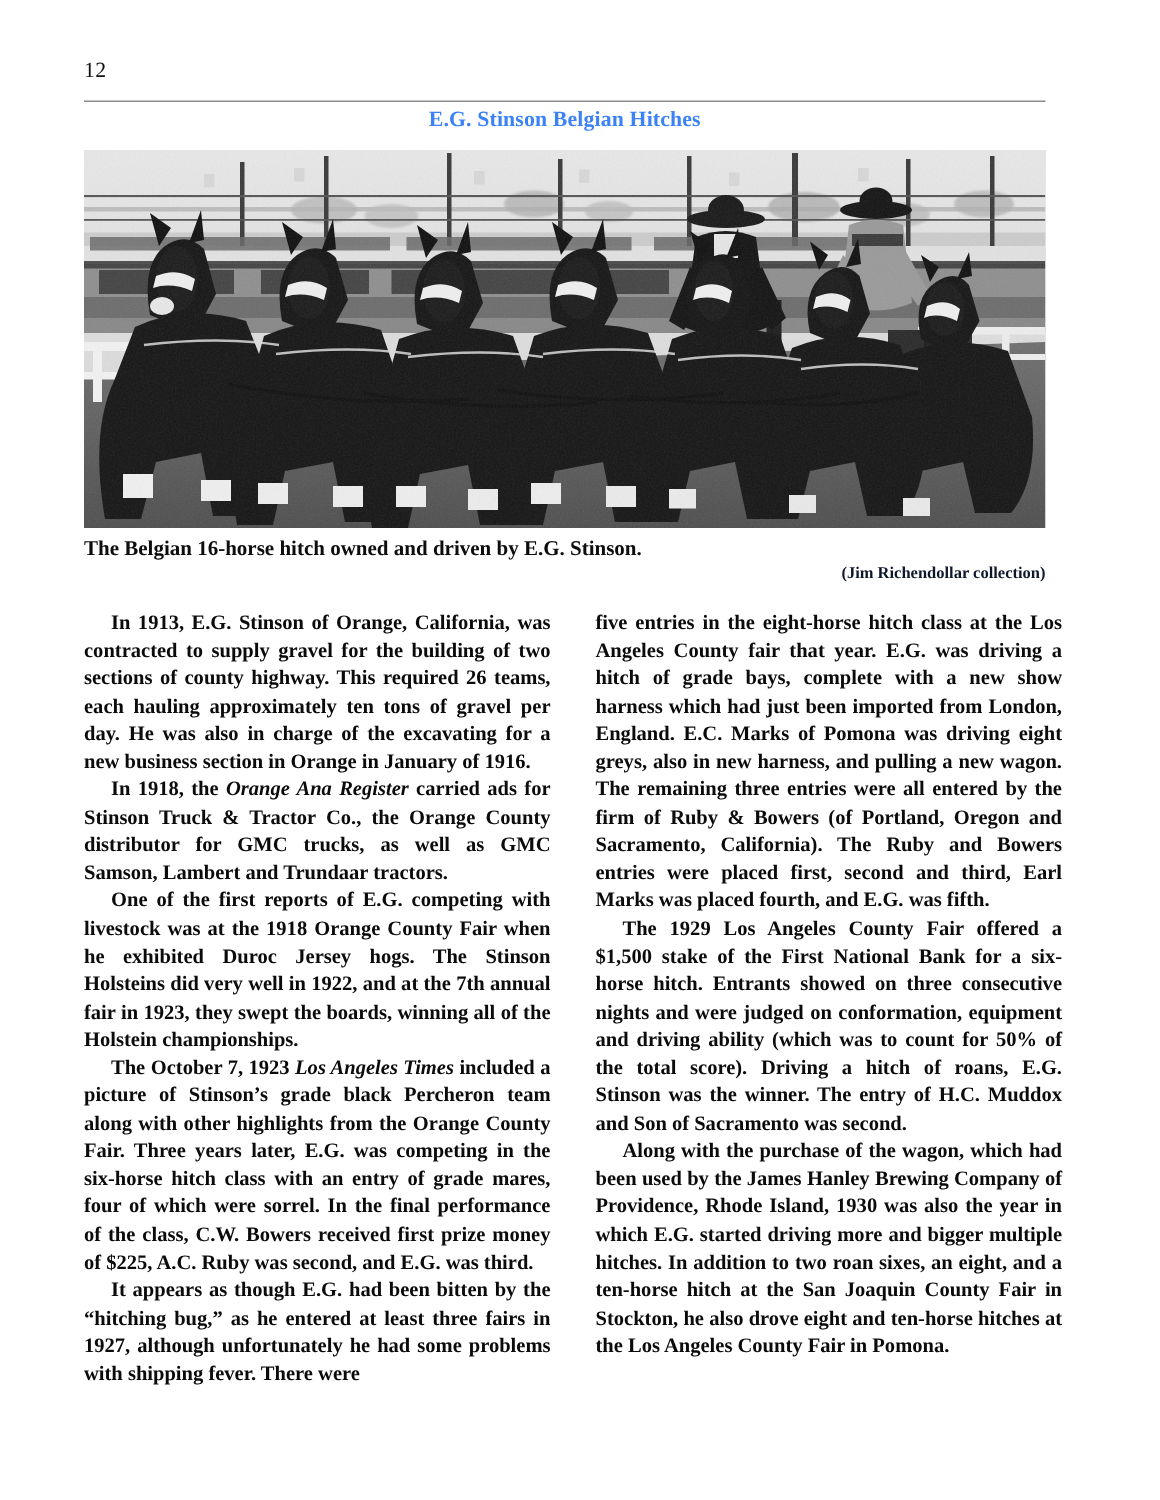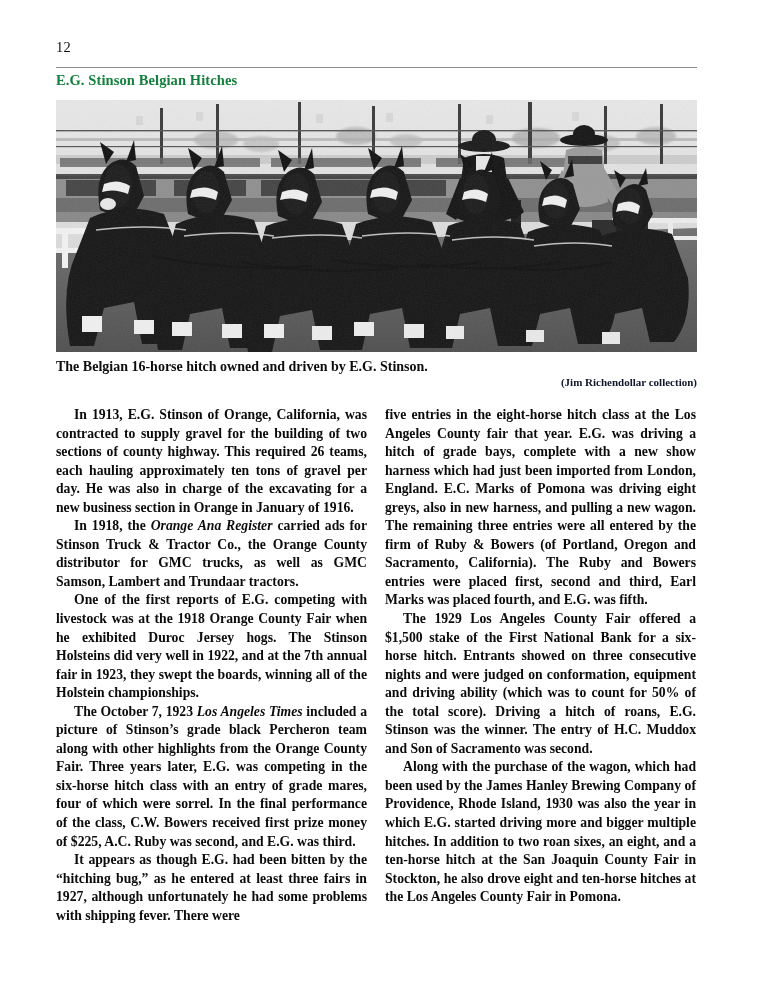--- a/index.html
+++ b/index.html
@@ -43,25 +43,25 @@
     top: 67px;
     width: 641px;
     height: 1px;
     background: #8c8c8c;
   }
   .running-head {
     position: absolute;
     left: 56px;
     top: 72px;
     width: 641px;
-    text-align: left;
+    text-align: center;
     font-size: 14.5px;
     font-weight: 700;
     letter-spacing: 0.1px;
-    color: #15803d;
+    color: #3b82f6;
   }
 
   
   .photo {
     position: absolute;
     left: 56px;
     top: 100px;
     width: 641px;
     height: 252px;
     overflow: hidden;
@@ -93,21 +93,21 @@
   }
 
   
   .columns {
     position: absolute;
     left: 56px;
     top: 406px;
     width: 641px;
     height: 570px;
     display: flex;
-    gap: 18px;
+    gap: 30px;
   }
   .col {
     width: 311px;
     flex: 0 0 311px;
   }
   .col p {
     margin: 0;
     font-size: 13.7px;
     font-weight: 700;
     line-height: 18.55px;

